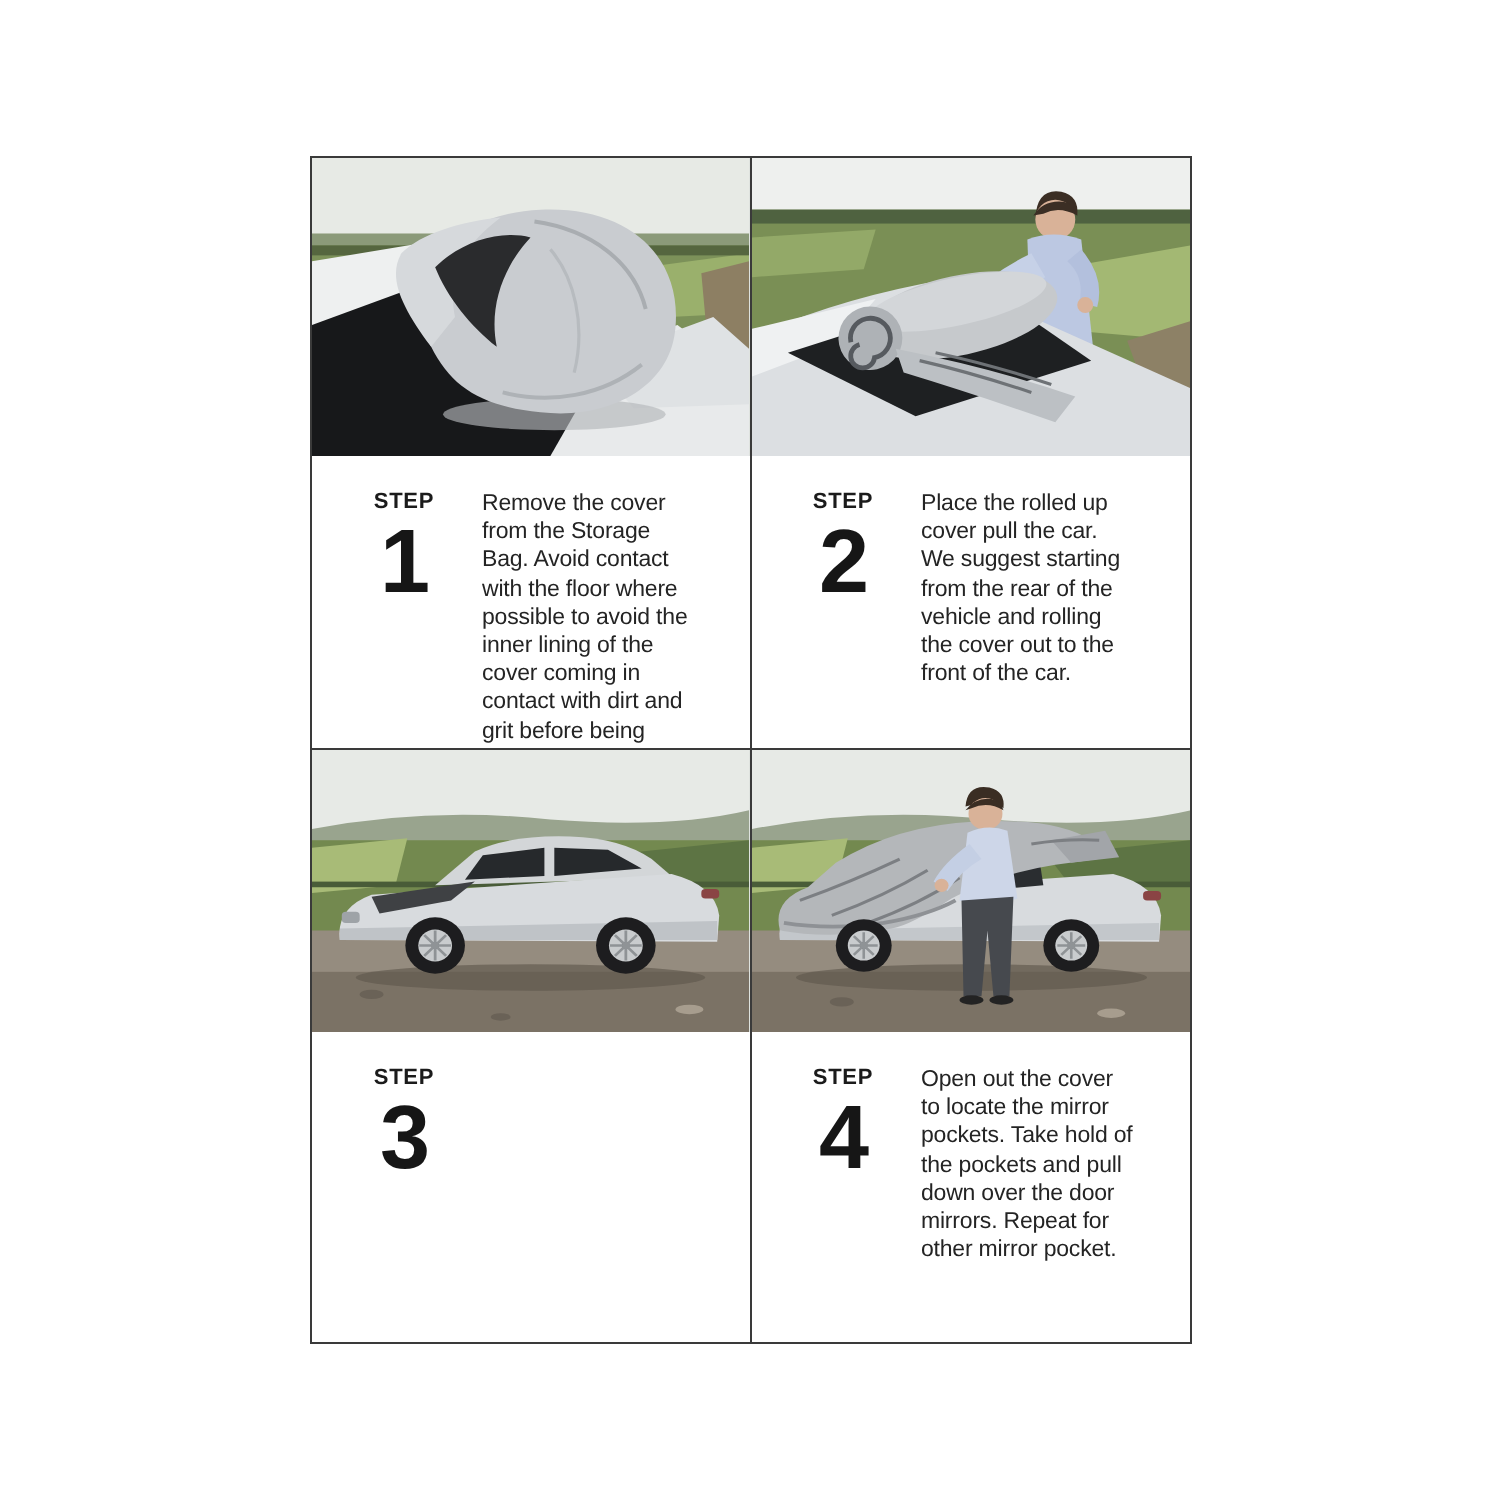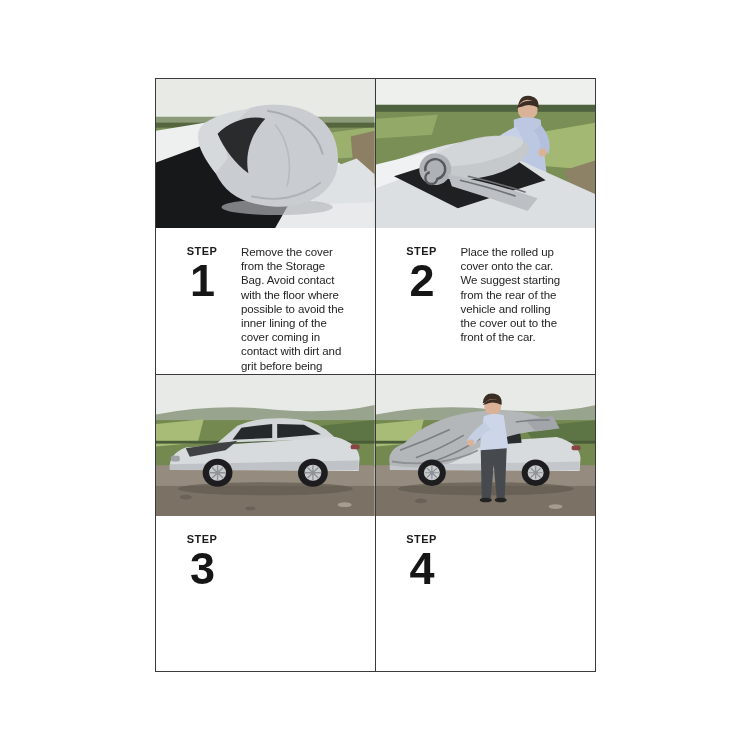--- a/index.html
+++ b/index.html
@@ -106,21 +106,21 @@
         </g>
         <path d="M72,96 Q122,106 162,120 L152,133 Q112,119 76,108 Z" fill="#bcc0c4"></path>
         <path d="M84,102 Q110,108 140,118 M92,98 Q120,104 150,114" stroke="#6e7276" stroke-width="1.6" fill="none"></path>
       </svg>
     </div>
     <div class="txt">
       <div class="stepcol">
         <div class="steplabel">STEP</div>
         <div class="stepnum">2</div>
       </div>
-      <div class="steptext">Place the rolled up cover onto the car. We suggest starting from the rear of the vehicle and rolling the cover out to the front of the car.</div>
+      <div class="steptext">Place the rolled up cover pull the car. We suggest starting from the rear of the vehicle and rolling the cover out to the front of the car.</div>
     </div>
   </div>
 
   <div class="cell c3 row2">
     <div class="photo">
       <svg viewBox="0 0 220 150" preserveAspectRatio="none">
         <rect x="0" y="0" width="220" height="42" fill="#e7eae6"></rect>
         <path d="M0,42 Q60,30 120,37 Q180,42 220,32 L220,52 L0,52 Z" fill="#99a48e"></path>
         <rect x="0" y="48" width="220" height="50" fill="#73894f"></rect>
         <polygon points="0,52 48,47 42,72 0,76" fill="#a8bb77"></polygon>
@@ -205,16 +205,17 @@
           <circle cx="160" cy="104" r="2" fill="#74787b"></circle>
           <path d="M160,97 L160,111 M153,104 L167,104 M155,99 L165,109 M165,99 L155,109" stroke="#8f9396" stroke-width="1.3"></path>
         </g>
       </svg>
     </div>
     <div class="txt">
       <div class="stepcol">
         <div class="steplabel">STEP</div>
         <div class="stepnum">4</div>
       </div>
+      <div class="steptext">Open out the cover to locate the mirror pockets. Take hold of the pockets and pull down over the door mirrors. Repeat for other mirror pocket.</div>
     </div>
   </div>
 
 </div>
 
 </body></html>

